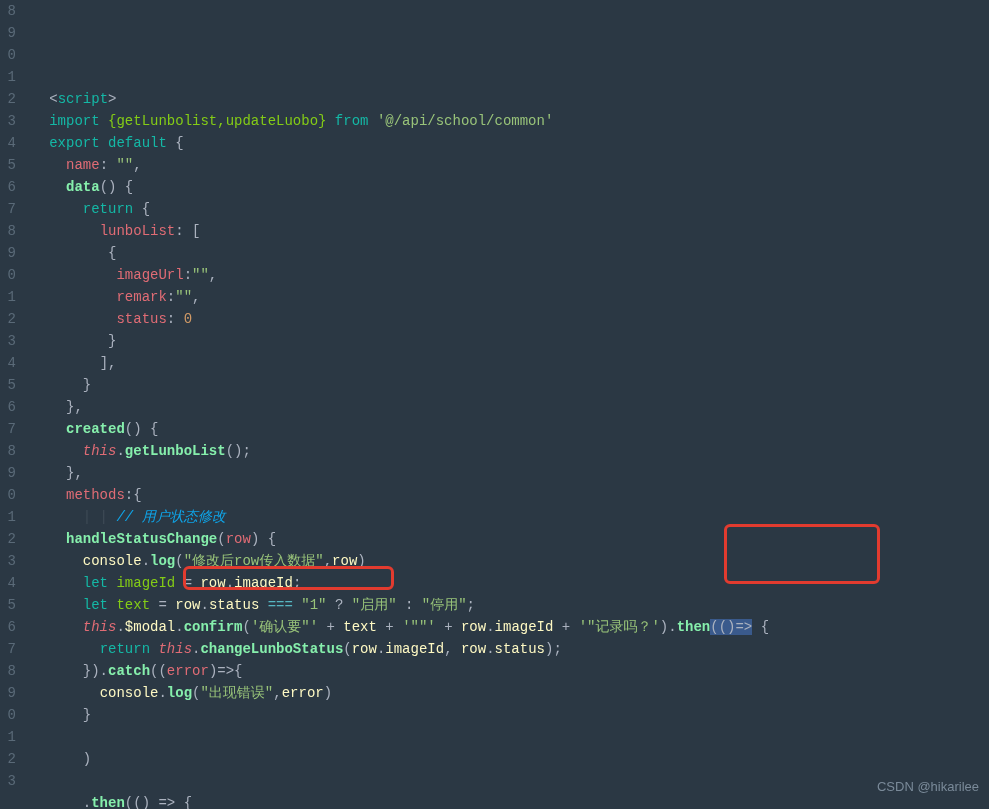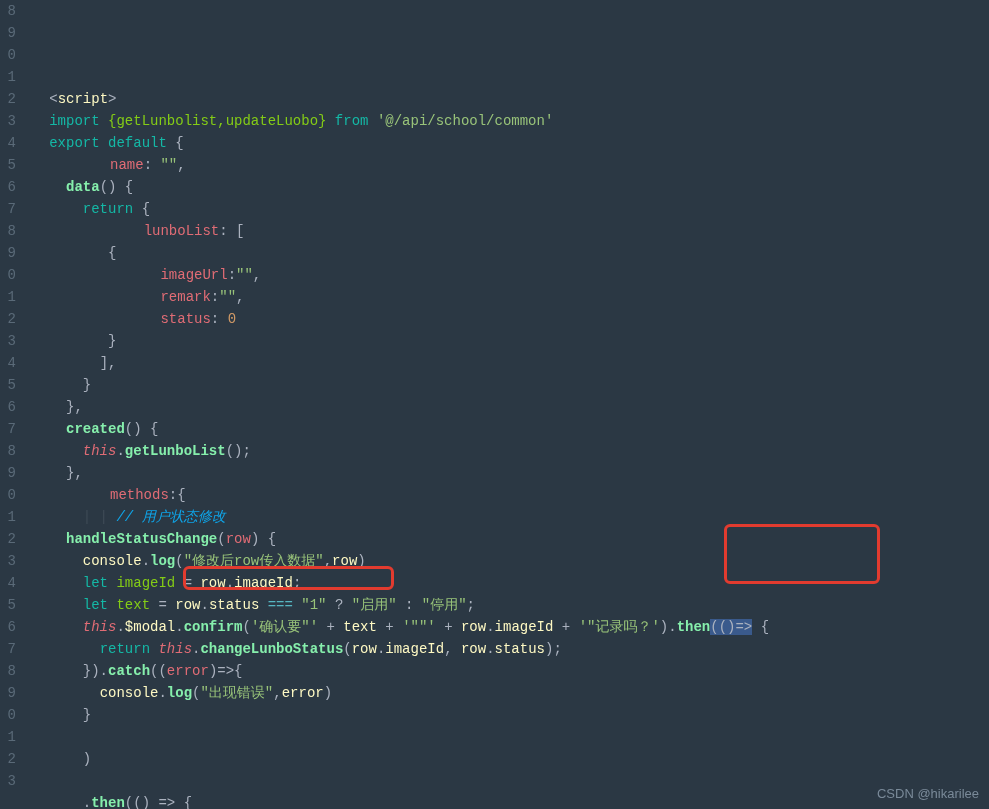--- a/index.html
+++ b/index.html
@@ -28,27 +28,27 @@
 }
 .gutter div { height: 22px; }
 .code {
   flex: 1;
   white-space: pre;
   position: relative;
 }
 .line { height: 22px; }
 
 
-.tag   { color: #fef9c3; }
+.tag   { color: #14b8a6; }
 .kw    { color: #14b8a6; }
 .ident { color: #fef9c3; }
 .punc  { color: #abb2bf; }
 .str   { color: #98c379; }
 .num   { color: #d19a66; }
-.prop  { color: #e06c75; margin-left: 44px; }
+.prop  { color: #e06c75; }
 .func  { color: #86efac; font-weight: bold; }
 .this  { color: #e06c75; font-style: italic; }
 .param { color: #e06c75; }
 .comment { color: #0ea5e9; font-style: italic; font-family: Liberation Mono, monospace; }
 .glyph { color: #abb2bf; }
 .op    { color: #56b6c2; }
 .plain { color: #84cc16; }
 
 .indent-guide {
   color: #3e4a56;
@@ -60,21 +60,21 @@
   border-radius: 6px;
   pointer-events: none;
 }
 .box1 { left: 159px; top: 566px; width: 211px; height: 24px; }
 .box2 { left: 700px; top: 524px; width: 156px; height: 60px; }
 
 .sel { background: #3a5a8c; }
 
 .watermark {
   position: absolute;
-  bottom: 4px;
+  bottom: 11px;
   right: 10px;
   color: #7a8a99;
   font-size: 13px;
   font-family: Arial, sans-serif;
 }
 </style>
 </head>
 <body>
 
 <div class="editor">

